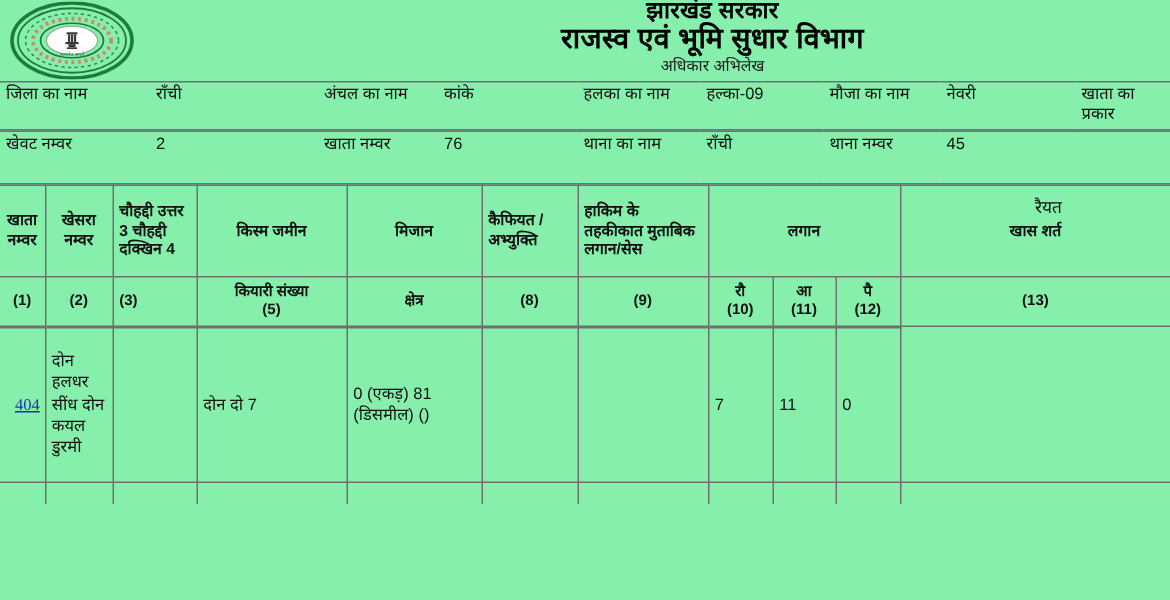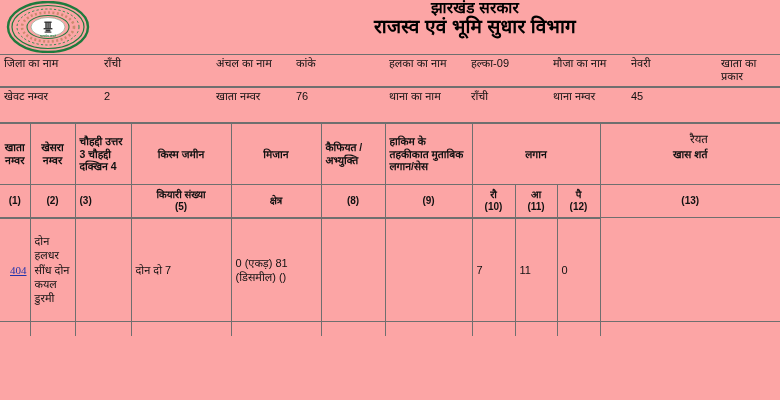--- a/index.html
+++ b/index.html
@@ -11,21 +11,21 @@
     width: 780px;
     height: 400px;
     overflow: hidden;
     font-family: "Liberation Serif", "DejaVu Serif", serif;
     color: #111111;
   }
   .page {
     position: relative;
     width: 780px;
     height: 400px;
-    background: #fca5a5;
+    background: #86efac;
   }
 
   
   .masthead {
     position: relative;
     height: 54px;
     width: 780px;
   }
   .emblem {
     position: absolute;
@@ -157,20 +157,21 @@
           <rect x="39.6" y="28.4" width="4.8" height="2.2"></rect>
           <rect x="38.6" y="30.6" width="6.8" height="1.1"></rect>
         </g>
         <text x="42" y="36.4" font-family="'Liberation Sans',sans-serif" font-size="3.3" fill="#1f7a3d" text-anchor="middle">सत्यमेव जयते</text>
       </svg>
     </div>
 
     <div class="title-block">
       <div class="t-gov">झारखंड सरकार</div>
       <div class="t-dept">राजस्व एवं भूमि सुधार विभाग</div>
+      <div class="t-sub">अधिकार अभिलेख</div>
     </div>
   </div>
 
   <table class="tbl t-top">
     <colgroup>
       <col style="width:385px">
         <col style="width:395px">
     </colgroup>
     <tbody>
     </tbody>

